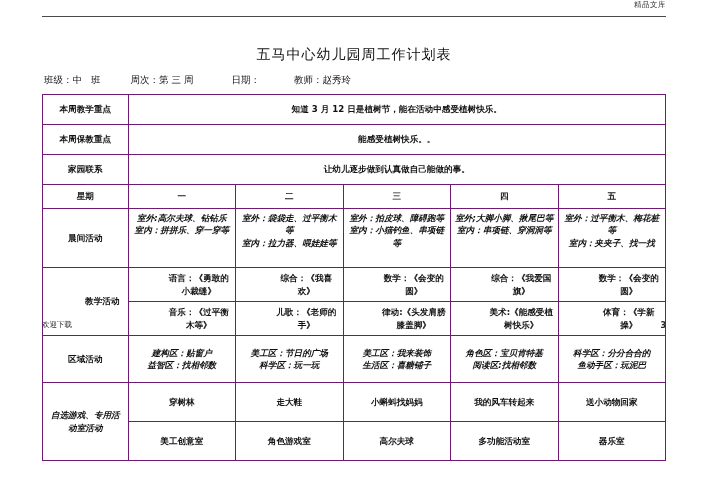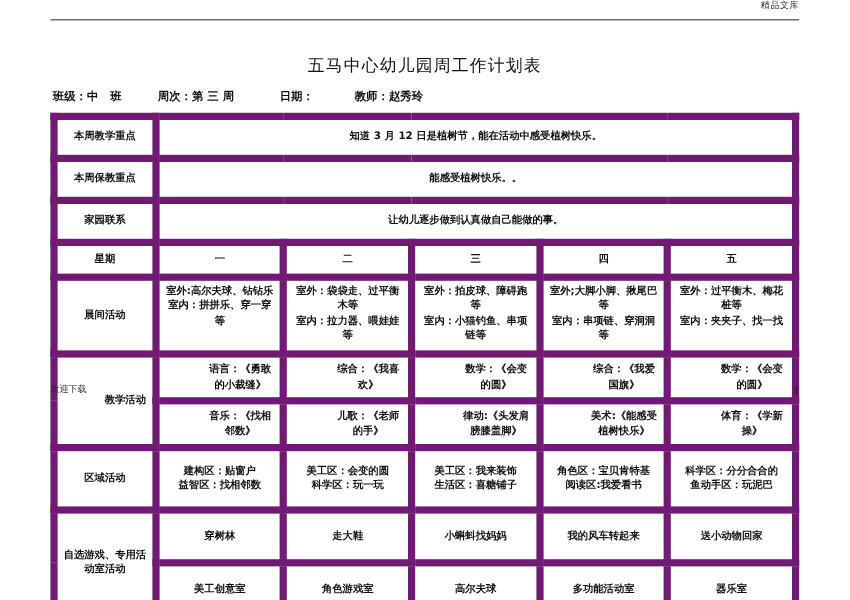--- a/index.html
+++ b/index.html
@@ -52,56 +52,56 @@
     letter-spacing: 1px;
     margin: 8px 0 0 0;
     color: #111;
   }
 
   
   .meta-line {
     display: flex;
     align-items: baseline;
     font-size: 9.5px;
-    font-weight: bold;
+    font-weight: normal;
     margin-top: 10px;
     margin-bottom: 7px;
     padding-left: 2px;
     color: #111;
   }
   .meta-item { white-space: pre; }
   .meta-gap-1 { width: 30px; }
   .meta-gap-2 { width: 38px; }
   .meta-gap-3 { width: 34px; }
 
   
   table.plan {
     width: 100%;
     border-collapse: collapse;
     table-layout: fixed;
     font-size: 8.6px;
     color: #111;
   }
   table.plan td {
-    border: 6px solid #701a75;
+    border: 1px solid #701a75;
     padding: 3px 4px;
     vertical-align: middle;
     line-height: 1.45;
     font-weight: bold;
     text-align: center;
   }
   .rowlabel {
     text-align: center;
     width: 82px;
   }
   .center { text-align: center; }
   .left { text-align: left; }
   .wide { text-align: center; }
   .daycol { width: 103px; }
-  .cell-multiline { white-space: pre-line; }
+  .cell-multiline { white-space: pre-line; font-style: italic; }
 
   tr.weekday td { height: 17px; }
   tr.morning td { height: 52px; vertical-align: top; }
   tr.morning td.rowlabel { vertical-align: middle; }
   tr.teach td { height: 27px; padding-left: 38px; }
   tr.area td { height: 40px; vertical-align: middle; }
   tr.free td { height: 32px; }
   tr.focus td { height: 23px; }
 
   
@@ -196,37 +196,37 @@
       <tr class="teach">
         <td class="rowlabel" rowspan="2">教学活动</td>
         <td class="left">语言：《勇敢的小裁缝》</td>
         <td class="left">综合：《我喜欢》</td>
         <td class="left">数学：《会变的圆》</td>
         <td class="left">综合：《我爱国旗》</td>
         <td class="left">数学：《会变的圆》</td>
       </tr>
 
       <tr class="teach">
-        <td class="left">音乐：《找相邻数》</td>
+        <td class="left">音乐：《过平衡木等》</td>
         <td class="left">儿歌：《老师的手》</td>
         <td class="left">律动:《头发肩膀膝盖脚》</td>
         <td class="left">美术:《能感受植树快乐》</td>
         <td class="left">体育：《学新操》</td>
       </tr>
 
       <tr class="area">
         <td class="rowlabel">区域活动</td>
         <td class="left cell-multiline">建构区：贴窗户
 益智区：找相邻数</td>
-        <td class="left cell-multiline">美工区：会变的圆
+        <td class="left cell-multiline">美工区：节日的广场
 科学区：玩一玩</td>
         <td class="left cell-multiline">美工区：我来装饰
 生活区：喜糖铺子</td>
         <td class="left cell-multiline">角色区：宝贝肯特基
-阅读区:我爱看书</td>
+阅读区:找相邻数</td>
         <td class="left cell-multiline">科学区：分分合合的
 鱼动手区：玩泥巴</td>
       </tr>
 
       <tr class="free">
         <td class="rowlabel cell-multiline" rowspan="2">自选游戏、专用活
 动室活动</td>
         <td class="center">穿树林</td>
         <td class="center">走大鞋</td>
         <td class="center">小蝌蚪找妈妈</td>

